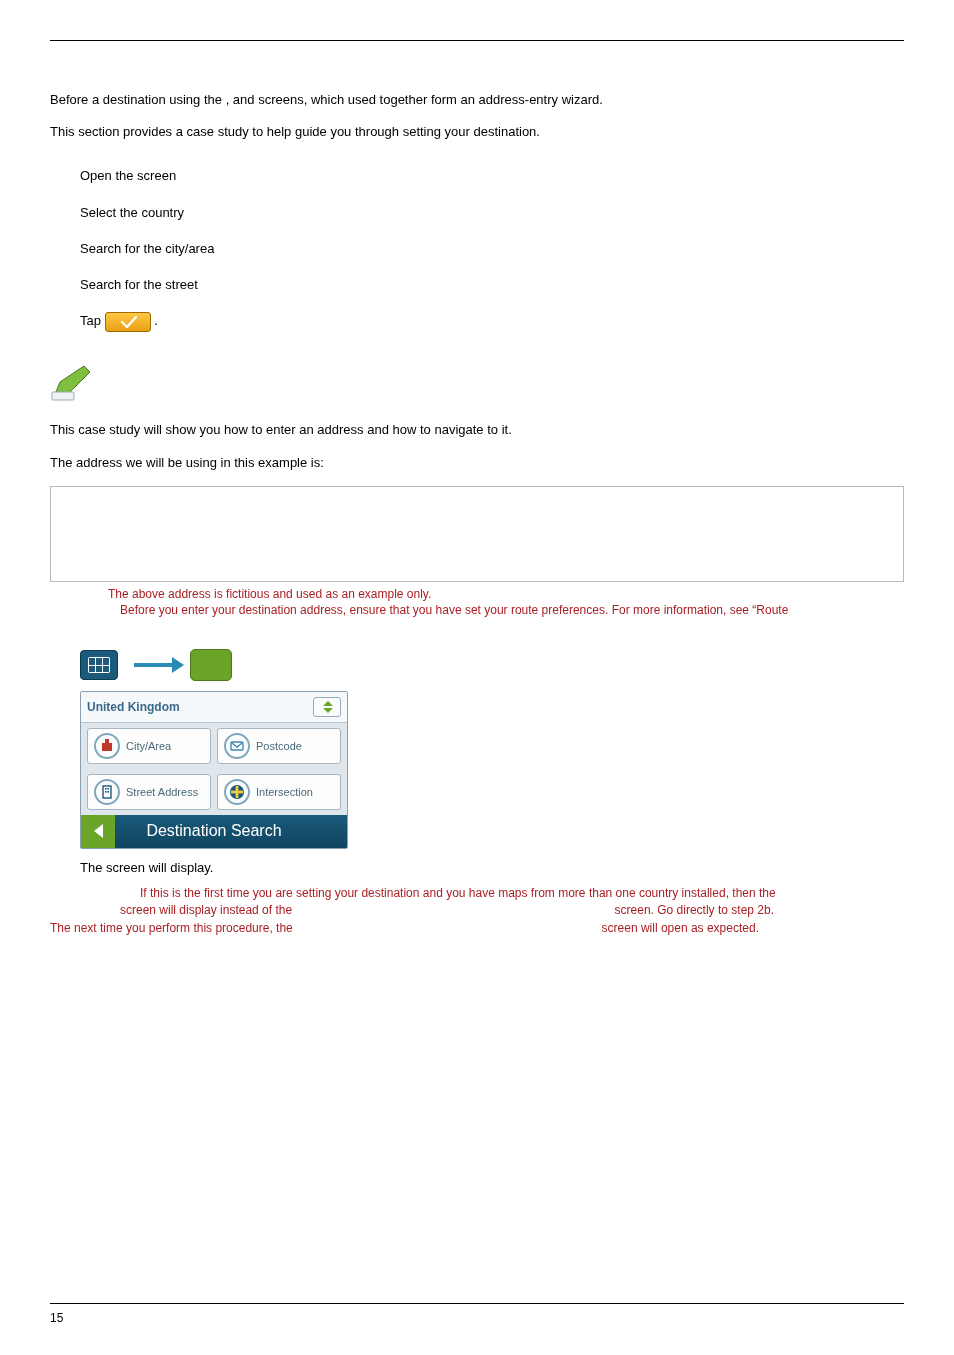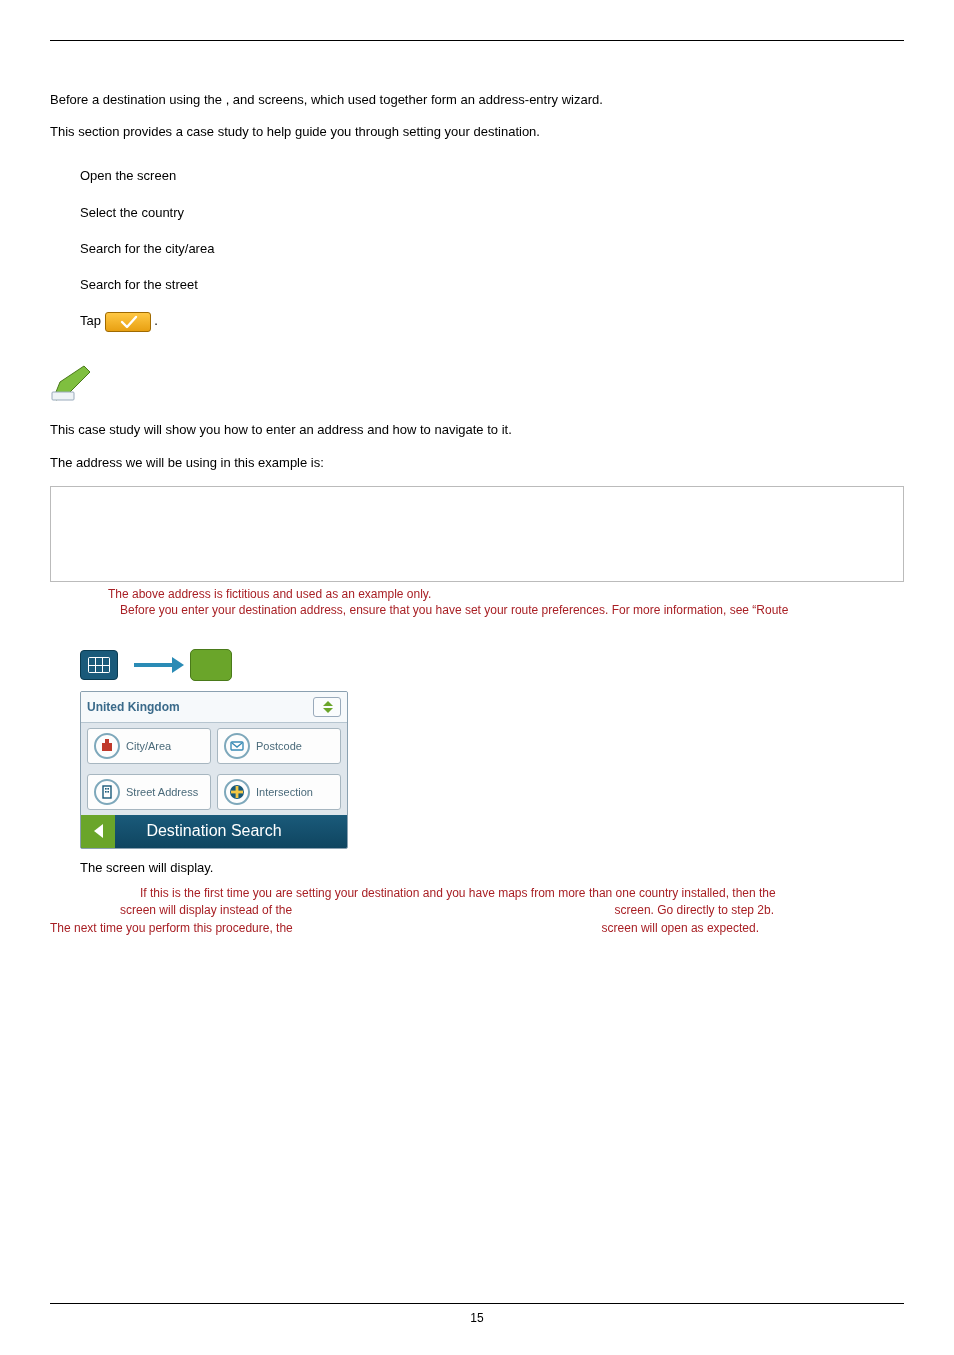--- a/index.html
+++ b/index.html
@@ -144,21 +144,21 @@
     color: #a81f24;
     font-size: 12px;
     line-height: 1.45;
     padding-left: 70px;
   }
   .red-block .rline1 { text-indent: 20px; }
   .footer {
     position: absolute;
     left: 50px; right: 50px; bottom: 28px;
     border-top: 1px solid #000;
-    text-align: center;
+    text-align: left;
     padding-top: 6px;
     font-size: 12px;
   }
 </style>
 </head>
 <body>
 
 
 
 <div class="top-rule"></div>

